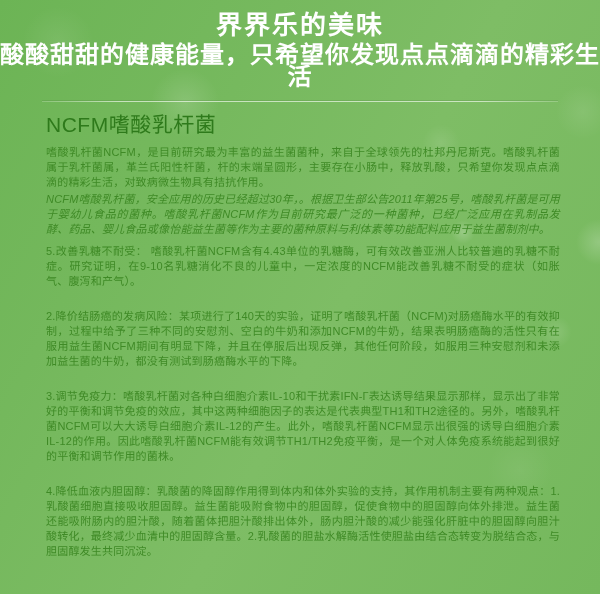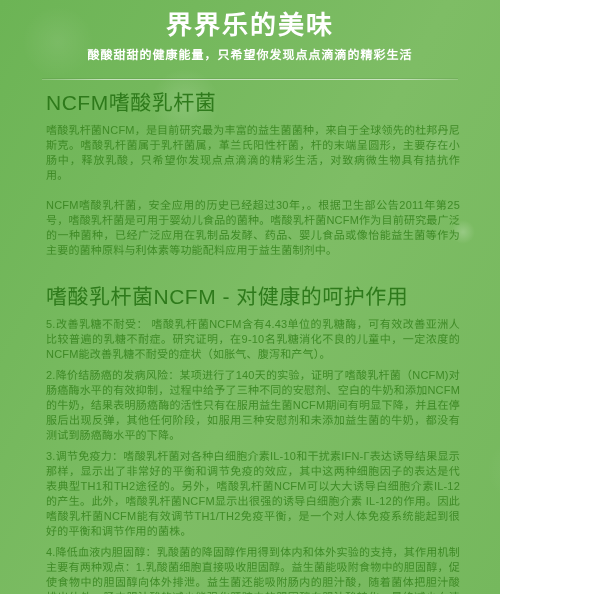--- a/index.html
+++ b/index.html
@@ -1,40 +1,40 @@
 <!DOCTYPE html>
 <html lang="zh-CN" style="--background_top: #6cb455; --background_mid: #7ebd65; --background_bottom: #75b85d; --header_text: #ffffff; --heading_text: #2e7a1b; --body_text: #3f8a26; --divider: #ffffff;"><head>
 <meta charset="utf-8">
 <style>
   * { margin:0; padding:0; box-sizing:border-box; }
   html,body { width:600px; height:594px; }
   body { font-family:"Liberation Sans", "DejaVu Sans", sans-serif; overflow:hidden; }
 
   .page{
     position:relative;
-    width:500px; height:594px;
+    width:600px; height:594px;
     overflow:hidden;
     background:
       radial-gradient(circle 48px at 185px 103px, rgba(255,255,255,.14), rgba(255,255,255,0) 72%),
       radial-gradient(circle 16px at 463px 232px, rgba(255,255,255,.22), rgba(255,255,255,0) 75%),
       radial-gradient(circle 32px at 599px 242px, rgba(255,255,255,.20), rgba(255,255,255,0) 72%),
       radial-gradient(circle 22px at 556px 332px, rgba(255,255,255,.13), rgba(255,255,255,0) 72%),
       radial-gradient(circle 26px at 441px 143px, rgba(255,255,255,.10), rgba(255,255,255,0) 72%),
       radial-gradient(circle 38px at 583px 112px, rgba(255,255,255,.09), rgba(255,255,255,0) 72%),
       radial-gradient(circle 50px at 58px 42px,  rgba(255,255,255,.08), rgba(255,255,255,0) 72%),
       radial-gradient(circle 46px at 520px 470px, rgba(255,255,255,.06), rgba(255,255,255,0) 72%),
       linear-gradient(118deg, var(--background_top,#6cb455) 0%, var(--background_mid,#7ebd65) 55%, var(--background_bottom,#75b85d) 100%);
   }
 
   header{ text-align:center; padding-top:10px; color:var(--header_text,#ffffff); }
   .title{
     font-size:26px; font-weight:bold; line-height:30px; letter-spacing:2px;
   }
   .subtitle{
-    font-size:12px; font-weight:bold; line-height:22px; margin-top:4px; letter-spacing:1px;
+    font-size:24px; font-weight:bold; line-height:22px; margin-top:4px; letter-spacing:1px;
   }
 
   .divider{
     margin:13px 42px 0;
     height:1px;
     background:linear-gradient(90deg, rgba(255,255,255,.2), rgba(255,255,255,.6) 15%, rgba(255,255,255,.6) 85%, rgba(255,255,255,.2));
     box-shadow:0 -1px 0 rgba(60,110,45,.15);
   }
 
   .content{ padding:0 40px 0 46px; }
@@ -46,22 +46,22 @@
   }
   .sec1 h2{ margin-top:10px; }
   .sec2 h2{ margin-top:26px; }
 
   p.para{
     color:var(--body_text,#3f8a26);
     font-size:11px; line-height:15px; letter-spacing:0.2px;
     text-align:justify;
   }
   .sec1 p.para{ margin-top:7px; }
-  .sec1 p.para + p.para{ margin-top:15px; }
-  .sec2 p.para{ margin-top:6px; }
+  .sec1 p.para + p.para{ margin-top:2px;font-style:italic; }
+  .sec2 p.para{ margin-top:20px; }
   .sec2 p.para:first-of-type{ margin-top:7px; }
 </style>
 </head>
 <body>
 
 <div class="page">
 
   <header>
     <div class="title">界界乐的美味</div>
     <div class="subtitle">酸酸甜甜的健康能量，只希望你发现点点滴滴的精彩生活</div>
@@ -71,21 +71,20 @@
 
   <div class="content">
 
     <section class="sec sec1">
       <h2>NCFM嗜酸乳杆菌</h2>
       <p class="para">嗜酸乳杆菌NCFM，是目前研究最为丰富的益生菌菌种，来自于全球领先的杜邦丹尼斯克。嗜酸乳杆菌属于乳杆菌属，革兰氏阳性杆菌，杆的末端呈圆形，主要存在小肠中，释放乳酸，只希望你发现点点滴滴的精彩生活，对致病微生物具有拮抗作用。</p>
       <p class="para">NCFM嗜酸乳杆菌，安全应用的历史已经超过30年，。根据卫生部公告2011年第25号，嗜酸乳杆菌是可用于婴幼儿食品的菌种。嗜酸乳杆菌NCFM作为目前研究最广泛的一种菌种，已经广泛应用在乳制品发酵、药品、婴儿食品或像怡能益生菌等作为主要的菌种原料与利体素等功能配料应用于益生菌制剂中。</p>
     </section>
 
     <section class="sec sec2">
-      <h2>嗜酸乳杆菌NCFM - 对健康的呵护作用</h2>
       <p class="para">5.改善乳糖不耐受： 嗜酸乳杆菌NCFM含有4.43单位的乳糖酶，可有效改善亚洲人比较普遍的乳糖不耐症。研究证明，在9-10名乳糖消化不良的儿童中，一定浓度的NCFM能改善乳糖不耐受的症状（如胀气、腹泻和产气）。</p>
       <p class="para">2.降价结肠癌的发病风险：某项进行了140天的实验，证明了嗜酸乳杆菌（NCFM)对肠癌酶水平的有效抑制，过程中给予了三种不同的安慰剂、空白的牛奶和添加NCFM的牛奶，结果表明肠癌酶的活性只有在服用益生菌NCFM期间有明显下降，并且在停服后出现反弹，其他任何阶段，如服用三种安慰剂和未添加益生菌的牛奶，都没有测试到肠癌酶水平的下降。</p>
       <p class="para">3.调节免疫力：嗜酸乳杆菌对各种白细胞介素IL-10和干扰素IFN-Γ表达诱导结果显示那样，显示出了非常好的平衡和调节免疫的效应，其中这两种细胞因子的表达是代表典型TH1和TH2途径的。另外，嗜酸乳杆菌NCFM可以大大诱导白细胞介素IL-12的产生。此外，嗜酸乳杆菌NCFM显示出很强的诱导白细胞介素 IL-12的作用。因此嗜酸乳杆菌NCFM能有效调节TH1/TH2免疫平衡，是一个对人体免疫系统能起到很好的平衡和调节作用的菌株。</p>
       <p class="para">4.降低血液内胆固醇：乳酸菌的降固醇作用得到体内和体外实验的支持，其作用机制主要有两种观点：1.乳酸菌细胞直接吸收胆固醇。益生菌能吸附食物中的胆固醇，促使食物中的胆固醇向体外排泄。益生菌还能吸附肠内的胆汁酸，随着菌体把胆汁酸排出体外，肠内胆汁酸的减少能强化肝脏中的胆固醇向胆汁酸转化，最终减少血清中的胆固醇含量。2.乳酸菌的胆盐水解酶活性使胆盐由结合态转变为脱结合态，与胆固醇发生共同沉淀。</p>
     </section>
 
   </div>
 </div>
 
 </body></html>

